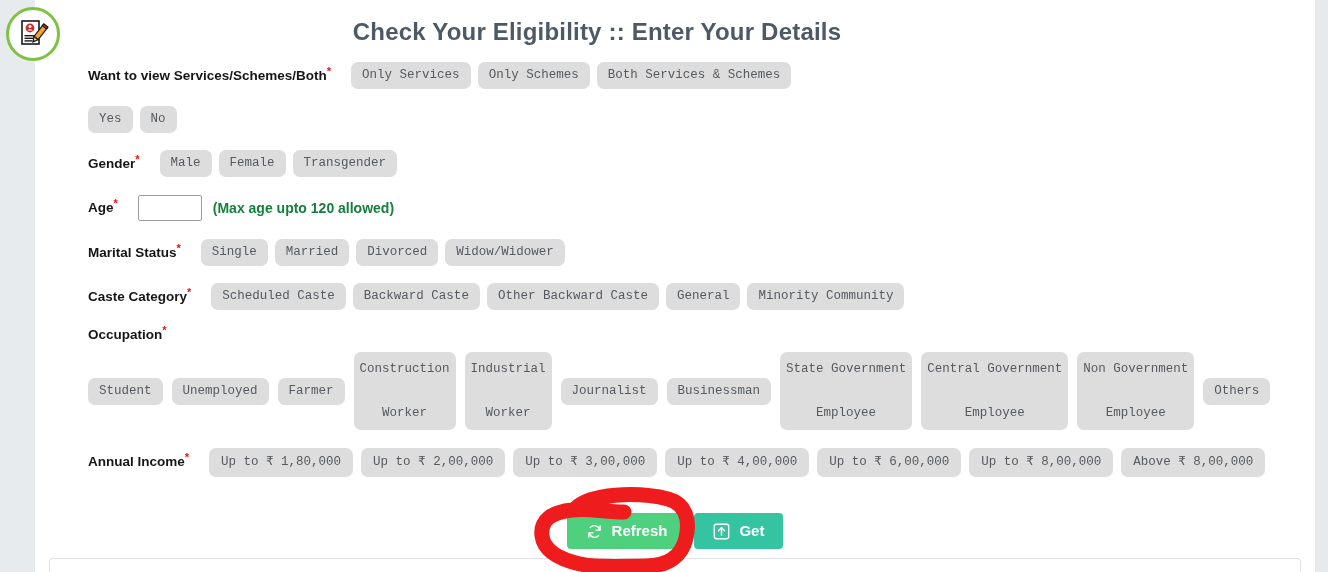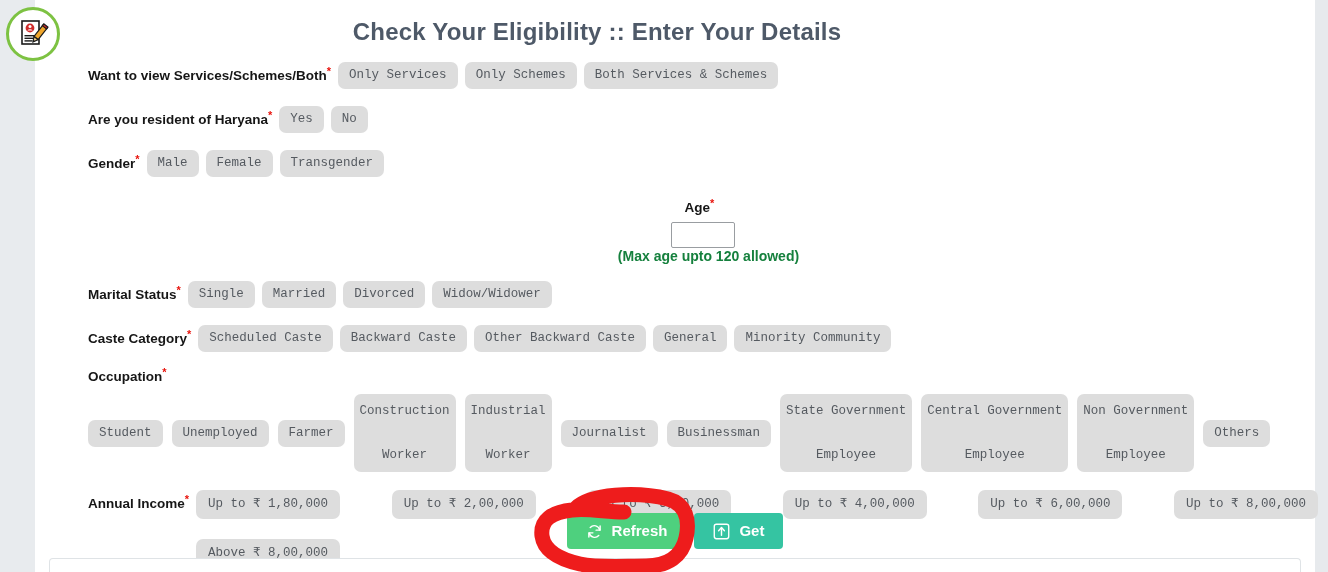--- a/index.html
+++ b/index.html
@@ -82,21 +82,21 @@
     align-items: flex-start;
     margin-bottom: 16px;
     min-height: 28px;
   }
   .row-label {
     font-size: 13.5px;
     font-weight: bold;
     color: #161616;
     white-space: nowrap;
     line-height: 28px;
-    padding-right: 7px;
+    padding-right: 20px;
     flex: 0 0 auto;
     text-align: center;
   }
   .req {
     color: #e8120b;
     font-size: 11px;
     vertical-align: super;
     line-height: 0;
     font-weight: bold;
   }
@@ -126,21 +126,21 @@
     white-space: normal;
     line-height: 22px;
     min-height: 50px;
     display: flex;
     align-items: flex-end;
     justify-content: center;
   }
   .opt.tall span { display: block; }
 
   
-  .age-row { align-items: center; margin-bottom: 17px; flex-direction: column; }
+  .age-row { align-items: center; margin-bottom: 17px; }
   .age-input {
     width: 64px;
     height: 26px;
     border: 1px solid #999da1;
     background: #ffffff;
     border-radius: 2px;
     font-family: "Liberation Sans", sans-serif;
     font-size: 13px;
     padding: 0 4px;
     box-sizing: border-box;
@@ -163,21 +163,21 @@
   }
   .occ-row { display: block; margin-bottom: 18px; }
   .occ-opts {
     display: flex;
     align-items: center;
     gap: 9px;
     flex-wrap: nowrap;
   }
 
   
-  .income-row .opts { gap: 20px; justify-content: space-between; }
+  .income-row .opts { gap: 8px; }
   .income-row .opt { padding: 7px 12px; font-size: 12.5px; }
 
   
   .actions {
     position: absolute;
     left: 35px;
     top: 513px;
     width: 1280px;
     display: flex;
     justify-content: center;
@@ -261,21 +261,20 @@
     <div class="row">
       <div class="row-label"><span>Want to view Services/Schemes/Both</span><span class="req">*</span></div>
       <div class="opts">
         <button class="opt">Only Services</button>
         <button class="opt">Only Schemes</button>
         <button class="opt">Both Services &amp; Schemes</button>
       </div>
     </div>
 
     <div class="row">
-      <div class="row-label"><span>Are you resident of Haryana</span><span class="req">*</span></div>
       <div class="opts">
         <button class="opt">Yes</button>
         <button class="opt">No</button>
       </div>
     </div>
 
     <div class="row">
       <div class="row-label"><span>Gender</span><span class="req">*</span></div>
       <div class="opts">
         <button class="opt">Male</button>

